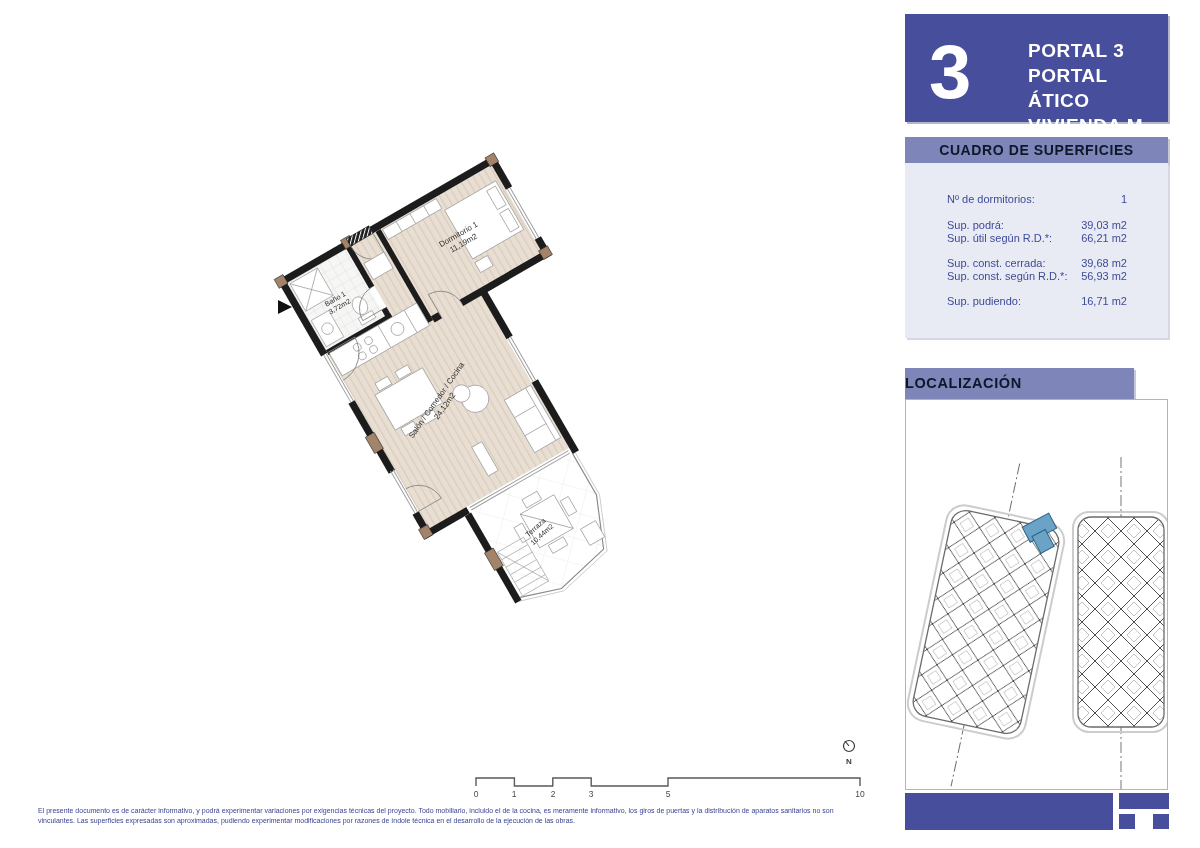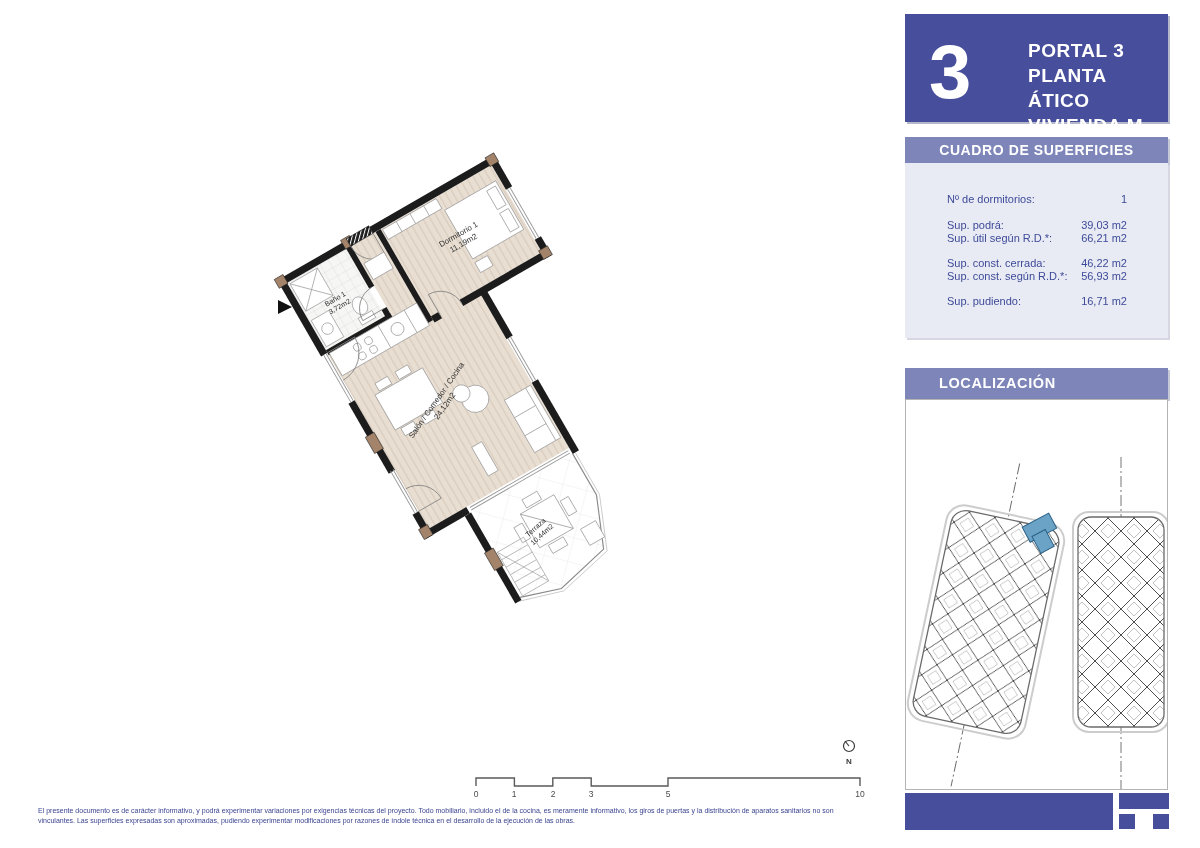--- a/index.html
+++ b/index.html
@@ -5,24 +5,24 @@
   html,body{margin:0;padding:0;background:#ffffff;font-family:"Liberation Sans",sans-serif;}
   #page{position:relative;width:1200px;height:848px;background:#ffffff;overflow:hidden;}
 
   
   .hdr{position:absolute;left:905px;top:14px;width:263px;height:108px;background:#474e9c;
        box-shadow:2px 2px 0 rgba(90,96,140,.45);color:#fff;}
   .hdr-num{position:absolute;left:24px;top:8px;font-size:76px;font-weight:700;line-height:100px;}
   .hdr-lines{position:absolute;left:80px;top:24px;}
   .hdr-lines div{font-size:19px;font-weight:700;line-height:25px;letter-spacing:.5px;margin-left:43px;}
 
-  .bar{position:absolute;left:905px;width:263px;background:#7d85b9;color:#ffffff;
+  .bar{position:absolute;left:905px;width:263px;background:#7d85b9;color:#0f172a;
        box-shadow:2px 2px 0 rgba(90,96,140,.35);}
   .bar-cuadro{top:137px;height:26px;font-size:14px;font-weight:700;text-align:center;line-height:26px;letter-spacing:.6px;}
-  .bar-loc{top:368px;height:31px;font-size:14.5px;font-weight:700;line-height:31px;padding-left:34px;width:229px;letter-spacing:.6px;}
+  .bar-loc{top:368px;height:31px;font-size:14.5px;font-weight:700;line-height:31px;width:229px;letter-spacing:.6px;}
 
   .panel{position:absolute;left:905px;top:163px;width:263px;height:175px;background:#e9ebf4;
          color:#3d4a99;font-size:11px;box-shadow:2px 2px 0 rgba(90,96,140,.25);}
   .panel .rows{padding:30px 41px 0 42px;}
   .prow{display:flex;justify-content:space-between;line-height:13px;}
   .gap13{height:13px;} .gap12{height:12px;}
 
   .locbox{position:absolute;left:905px;top:399px;width:263px;height:391px;background:#fff;
           border:1px solid #b4b4b4;box-sizing:border-box;}
 
@@ -235,21 +235,21 @@
       <circle cx="849" cy="746" r="5.5" fill="none" stroke="#3a3a3a" stroke-width="1.2"></circle>
       <line x1="849" y1="746" x2="845" y2="741" stroke="#3a3a3a" stroke-width="1.2"></line>
       <text x="849" y="764" font-size="8" font-weight="700" fill="#3a3a3a" text-anchor="middle">N</text>
     </g>
   </svg>
 
   <div class="hdr">
     <div class="hdr-num">3</div>
     <div class="hdr-lines">
       <div>PORTAL 3</div>
-      <div>PLANTA ÁTICO</div>
+      <div>PORTAL ÁTICO</div>
       <div>VIVIENDA M</div>
     </div>
   </div>
 
   <div class="bar bar-cuadro">CUADRO DE SUPERFICIES</div>
 
   <div class="panel">
     <div class="rows">
       <div class="prow">
         <span>Nº de dormitorios:</span>
@@ -260,21 +260,21 @@
         <span>Sup. podrá:</span>
         <span>39,03 m2</span>
       </div>
       <div class="prow">
         <span>Sup. útil según R.D.*:</span>
         <span>66,21 m2</span>
       </div>
       <div class="gap12"></div>
       <div class="prow">
         <span>Sup. const. cerrada:</span>
-        <span>46,22 m2</span>
+        <span>39,68 m2</span>
       </div>
       <div class="prow">
         <span>Sup. const. según R.D.*:</span>
         <span>56,93 m2</span>
       </div>
       <div class="gap12"></div>
       <div class="prow">
         <span>Sup. pudiendo:</span>
         <span>16,71 m2</span>
       </div>

